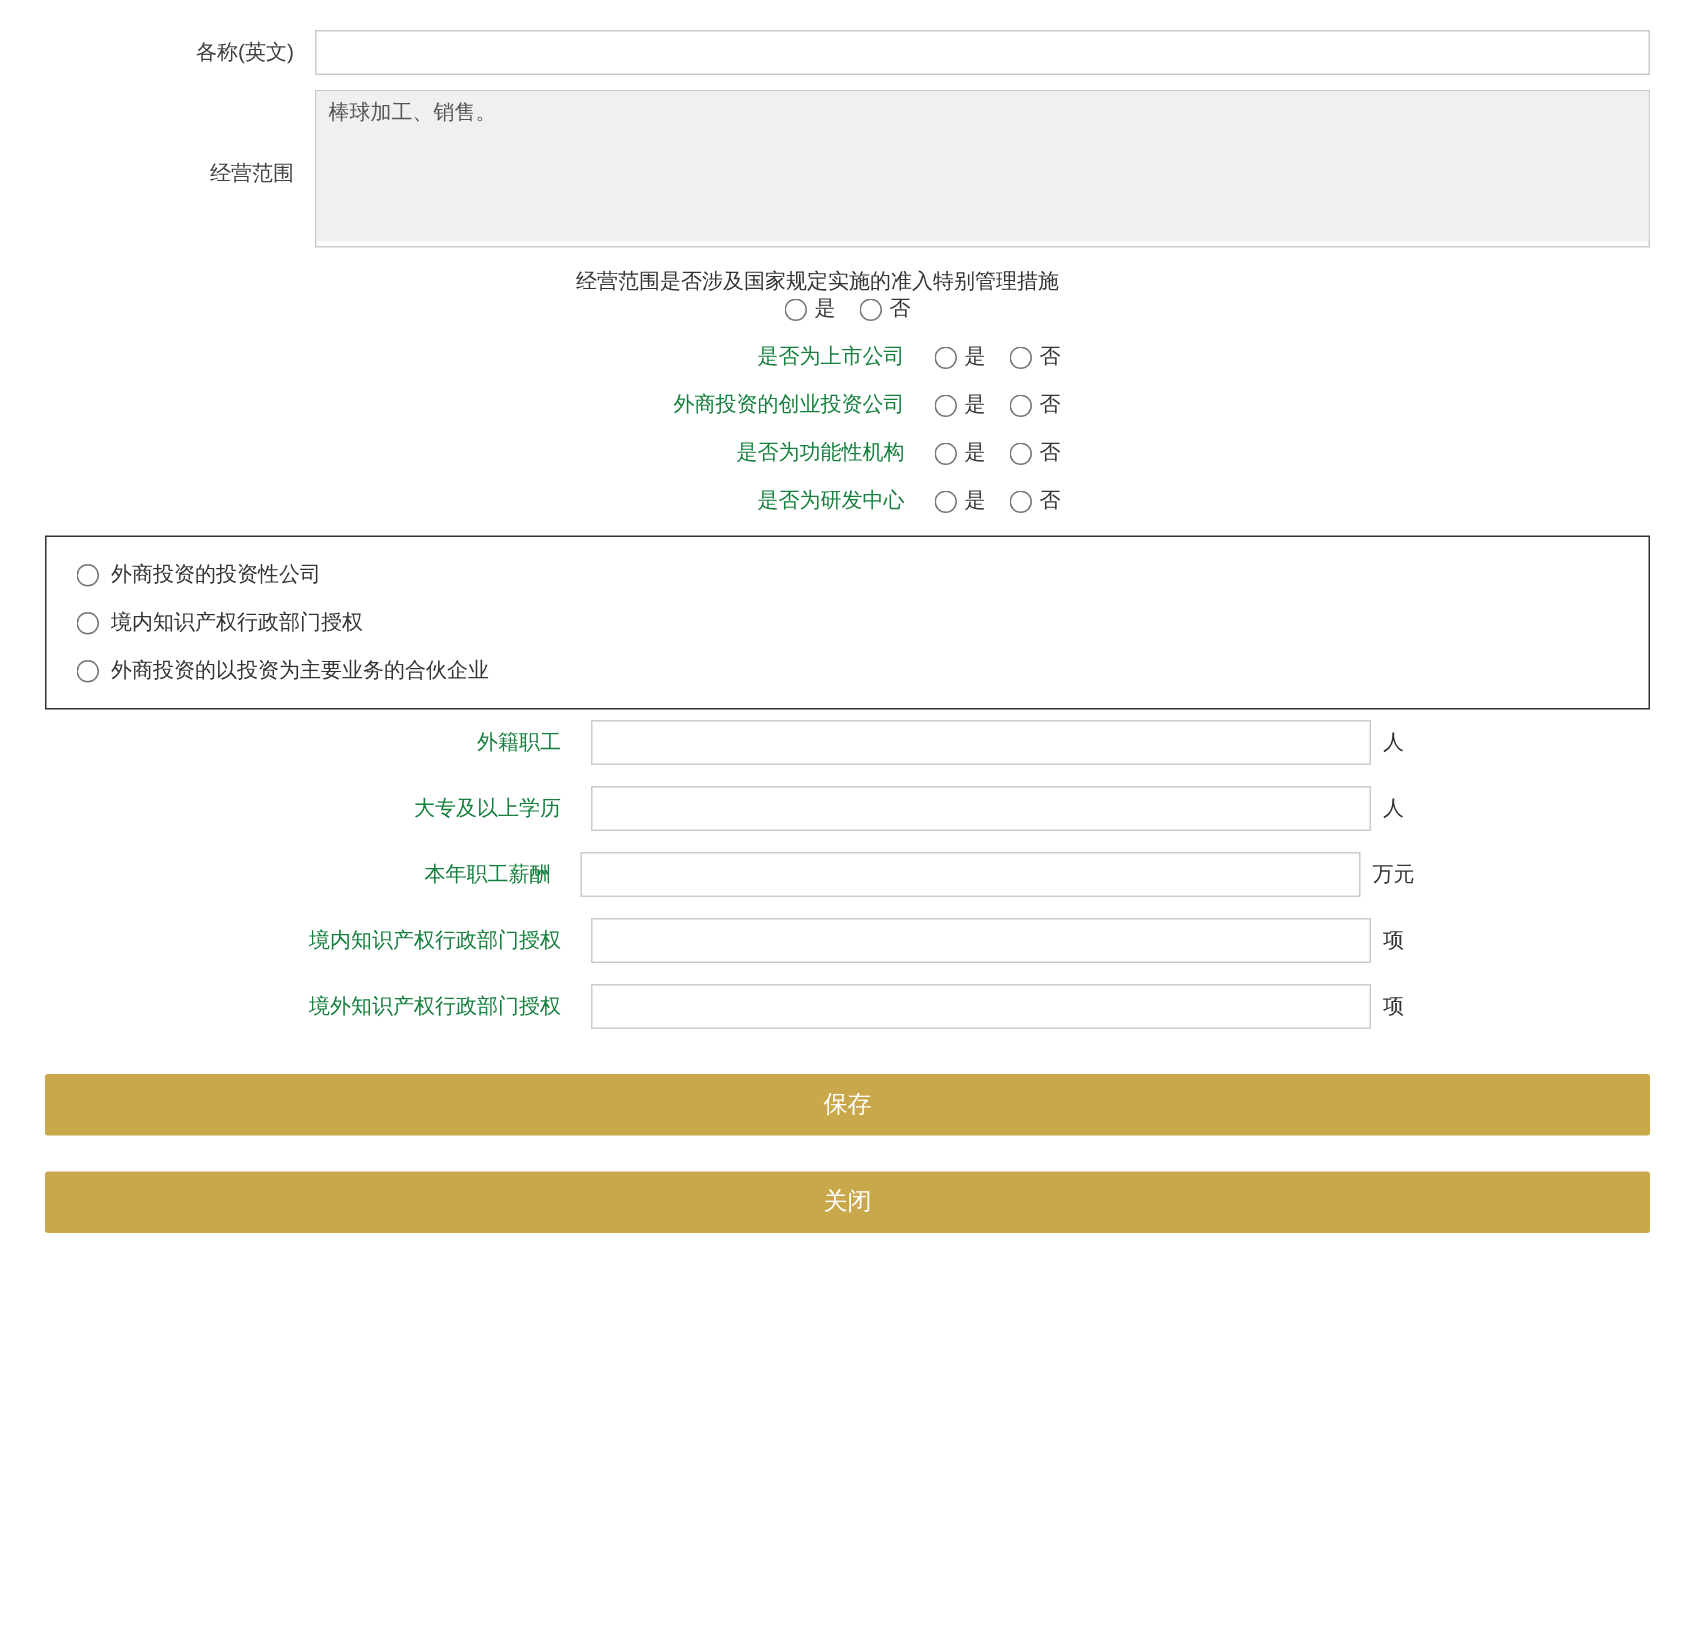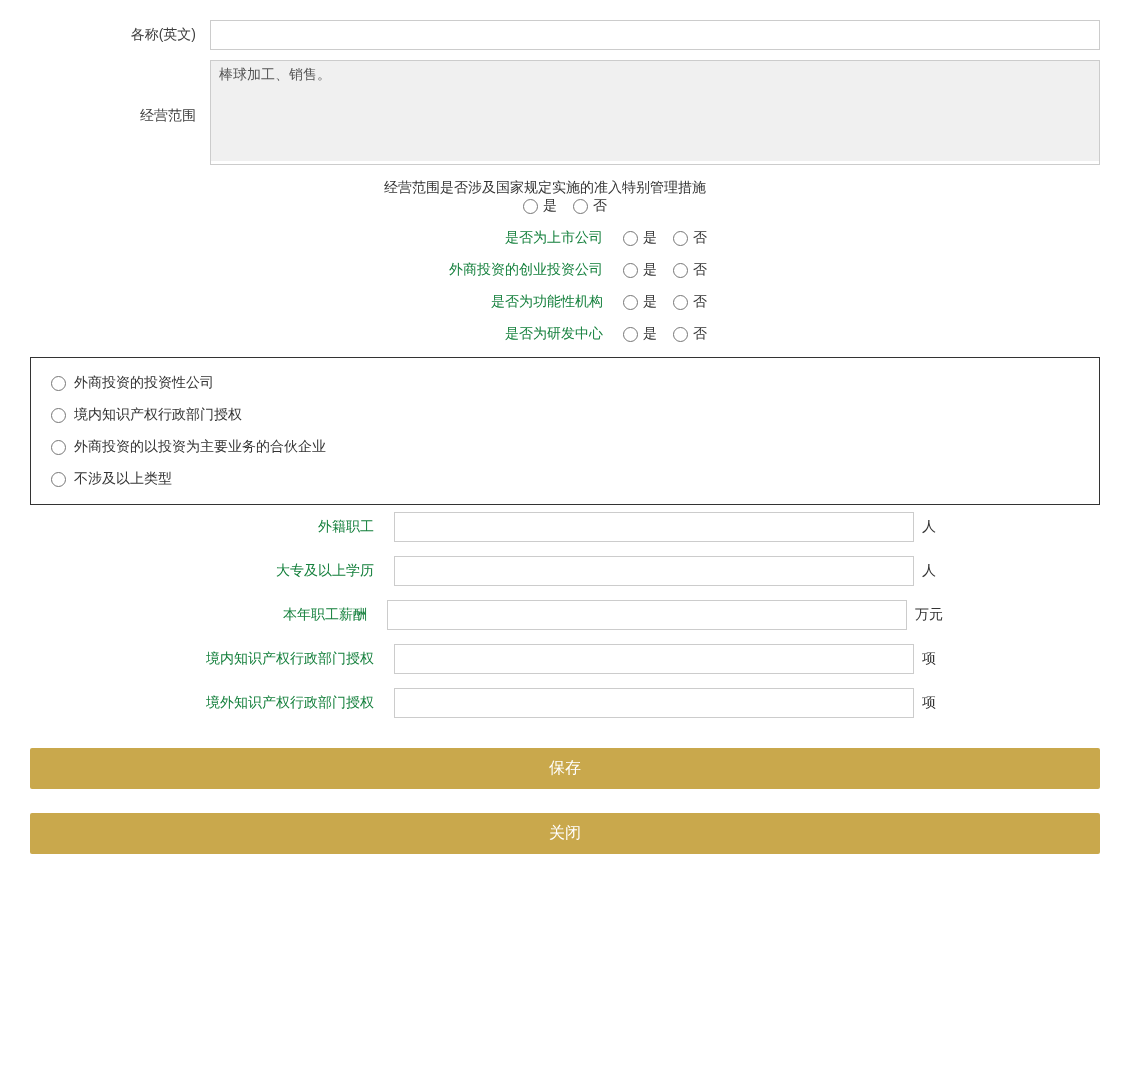--- a/index.html
+++ b/index.html
@@ -284,24 +284,20 @@
     <span>外商投资的投资性公司</span>
   </label>
   <label class="box-item">
     <input type="radio" name="investment_type" value="2" style="">
     <span>境内知识产权行政部门授权</span>
   </label>
   <label class="box-item">
     <input type="radio" name="investment_type" value="3" style="">
     <span>外商投资的以投资为主要业务的合伙企业</span>
   </label>
-  <label class="box-item">
-    <input type="radio" name="investment_type" value="4" style="">
-    <span>不涉及以上类型</span>
-  </label>
 </div>
 
 <div class="centered-question-row">
   <div class="centered-question-label">外籍职工</div>
   <input type="text" class="form-control" style="max-width: 520px;" value="">
   <span class="unit">人</span>
 </div>
 
 <div class="centered-question-row">
   <div class="centered-question-label">大专及以上学历</div>

